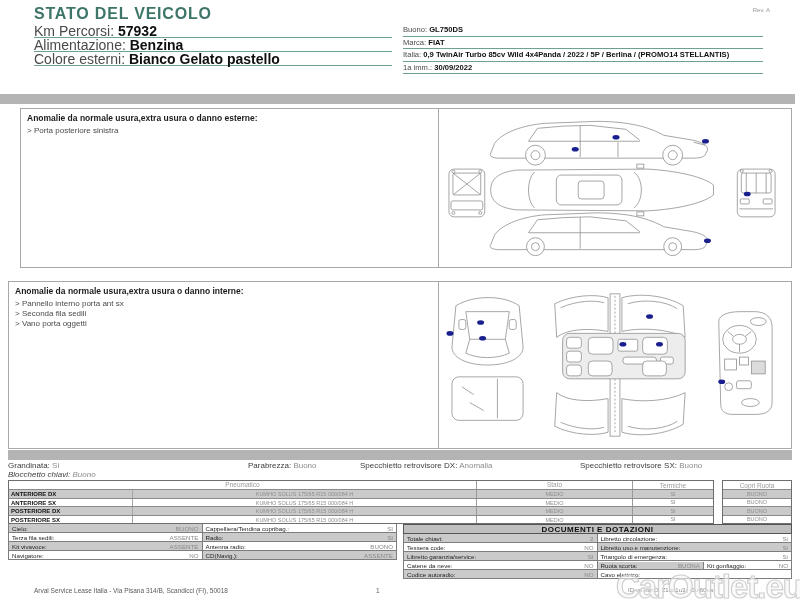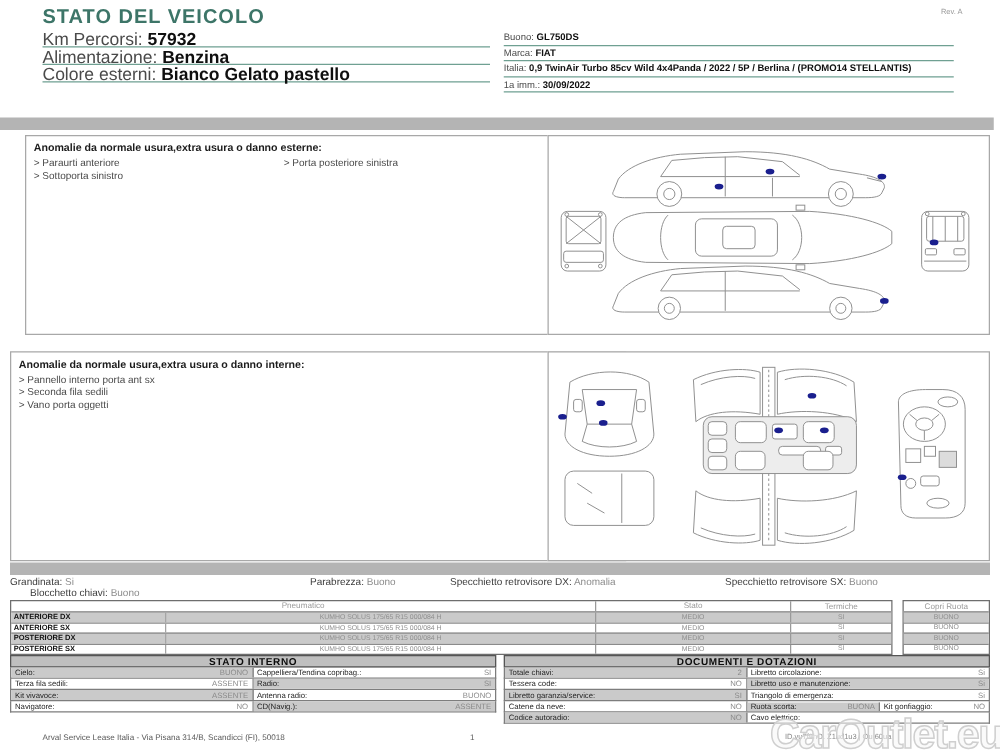--- a/index.html
+++ b/index.html
@@ -35,21 +35,21 @@
   .col2 { flex:1; }
   .item { font-size:8px; color:#4a4a4a; line-height:10px; max-width:150px; }
   .sec svg { width:100%; height:100%; display:block; }
 
   
   .cond { position:absolute; left:8px; top:461px; width:784px; height:18px; font-size:8px; }
   .cond .ci { position:absolute; white-space:nowrap; }
   .cond .lbl { color:#3c3c3c; }
   .cond .val { color:#8c8c8c; }
   .ci0 { left:0; top:0; } .ci1 { left:220px; top:0;padding-left:20px; } .ci2 { left:352px; top:0; }
-  .ci3 { left:572px; top:0; } .ci4 { left:16px; top:9px; }
+  .ci3 { left:572px; top:0; } .ci4 { left:0; top:9px;font-style:italic; }
 
   
   .tt-main { position:absolute; left:8px; top:480px; width:706px; border:1px solid #6e6e6e; }
   .tt-copri { position:absolute; left:722px; top:480px; width:70px; border:1px solid #6e6e6e; }
   .tt-hrow { display:flex; height:8px; align-items:center; }
   .tt-h { font-size:6.5px; color:#9a9a9a; text-align:center; }
   .tt-h1 { width:468px; border-right:1px solid #9a9a9a; height:100%; line-height:8px; }
   .tt-h2 { width:156px; border-right:1px solid #9a9a9a; height:100%; line-height:8px; }
   .tt-h3 { flex:1; }
   .tt-row { display:flex; height:8.5px; border-top:1px solid #8b8b8b; align-items:center; }
@@ -104,24 +104,20 @@
     <div class="frow"><span class="lbl">Marca:</span> <span class="val">FIAT</span></div>
     <div class="frow"><span class="lbl">Italia:</span> <span class="val">0,9 TwinAir Turbo 85cv Wild 4x4Panda / 2022 / 5P / Berlina / (PROMO14 STELLANTIS)</span></div>
     <div class="frow"><span class="lbl">1a imm.:</span> <span class="val">30/09/2022</span></div>
   </div>
 
   <div class="bar bar1"></div>
 
   <div class="sec sec-ext-text">
     <h3>Anomalie da normale usura,extra usura o danno esterne:</h3>
     <div class="cols">
-      <div class="col1">
-        <div class="item">&gt; Paraurti anteriore</div>
-        <div class="item">&gt; Sottoporta sinistro</div>
-      </div>
       <div class="col2">
         <div class="item">&gt; Porta posteriore sinistra</div>
       </div>
     </div>
   </div>
 
   <div class="sec sec-ext-diag">
     <svg viewBox="0 0 354 158">
       <g stroke="#8f8f8f" fill="none" stroke-width="0.8">
         <path d="M52,44 L56,34 C64,23 84,16 106,14 L158,12 C192,12 212,18 226,26 L250,30 C264,32 271,36 270,41 L268,45 C267,48 262,49 255,49 L61,49 C54,49 50,47 52,44 Z"></path>
@@ -317,21 +313,20 @@
       </div>
     <div class="tt-row shade">
         <div class="tt-cop">BUONO</div>
       </div>
     <div class="tt-row">
         <div class="tt-cop">BUONO</div>
       </div>
   </div>
 
   <div class="btable st">
-    <div class="bt-head">STATO INTERNO</div>
     <div class="bt-row">
       <div class="bt-cell l shade">
           <span class="bt-lbl">Cielo:</span>
           <span class="bt-val">BUONO</span>
         </div>
       <div class="bt-cell">
           <span class="bt-lbl">Cappelliera/Tendina copribag.:</span>
           <span class="bt-val">SI</span>
         </div>
     </div>

